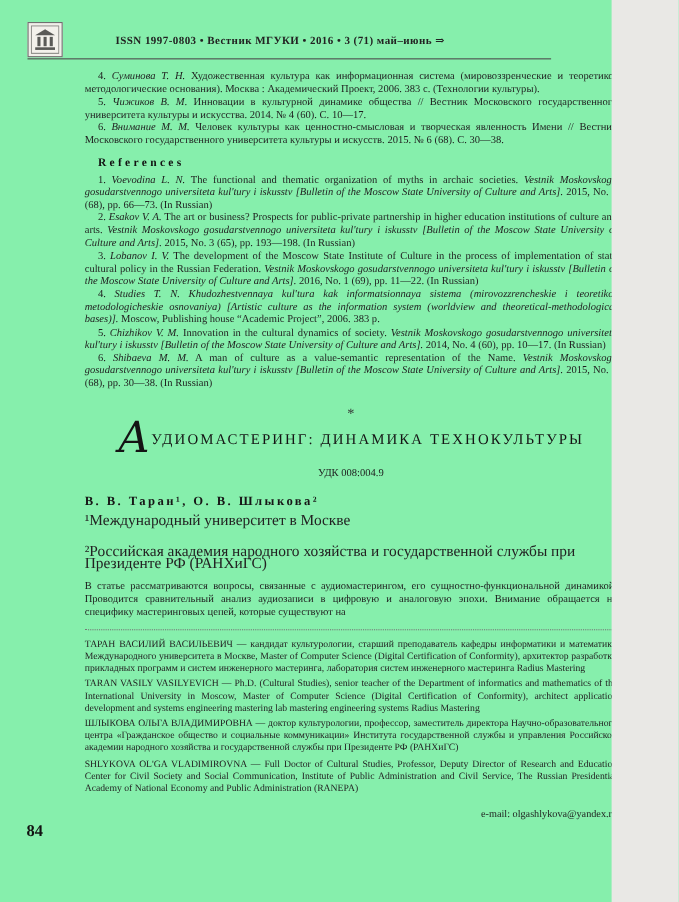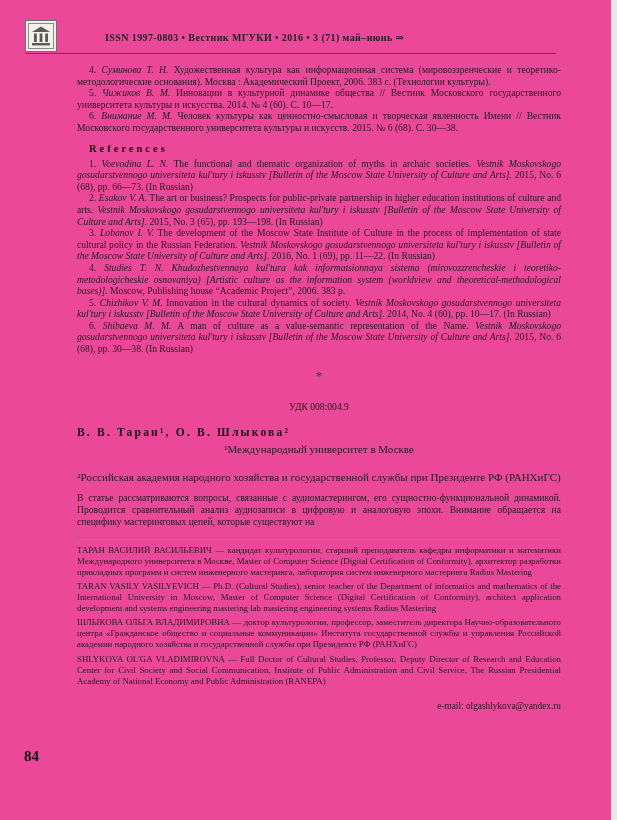--- a/index.html
+++ b/index.html
@@ -1,21 +1,21 @@
 <!DOCTYPE html>
 <html><head>
 <meta charset="utf-8">
 <style>
   html,body{margin:0;padding:0;}
   body{
     width:617px;height:820px;background:#e9e8e5;
     font-family:"Liberation Serif","DejaVu Serif",serif;
   }
   .page{
-    position:relative;width:611px;height:820px;background:#ec4899;
+    position:relative;width:556px;height:820px;background:#86efac;
     color:#1b1b1b;overflow:hidden;
   }
   
   .logo{
     position:absolute;top:20px;left:25px;width:30px;height:30px;
     border:1px solid #6f6f6f;background:#f1efe9;
     display:flex;align-items:center;justify-content:center;
   }
   .issn-line{
     position:absolute;left:105px;top:32px;
@@ -44,21 +44,21 @@
   .drop-cap{
     font-size:39px;font-style:italic;letter-spacing:0;
     line-height:0;vertical-align:-7px;margin-right:1px;
     font-family:"DejaVu Serif",serif;
   }
   .udc{font-size:9.6px;margin-top:17px;color:#1e1e1e;text-align:center;}
   .authors{
     font-size:11.5px;font-weight:bold;letter-spacing:2.2px;
     margin-top:14px;color:#161616;
   }
-  .affil{font-size:11px;line-height:11px;margin-top:6px;color:#222;text-align:center;}
+  .affil{font-size:14px;line-height:11px;margin-top:6px;color:#222;}
   .affil + .affil{margin-top:17px;}
   .abstract{
     font-size:9.6px;line-height:12px;text-align:justify;
     margin:9px 0 0;color:#1e1e1e;
   }
   .dotted{border:none;border-top:1px dotted #777;height:0;margin-top:9px;}
   .bios{margin-top:7px;}
   .bio{
     font-size:8.8px;line-height:11.1px;text-align:justify;
     margin:0 0 3px;color:#222;
@@ -102,20 +102,21 @@
       <p class="ref"><span>1. </span><span class="it">Voevodina L. N.</span><span> The functional and thematic organization of myths in archaic societies. </span><span class="it">Vestnik Moskovskogo gosudarstvennogo universiteta kul'tury i iskusstv [Bulletin of the Moscow State University of Culture and Arts].</span><span> 2015, No. 6 (68), pp. 66—73. (In Russian)</span></p>
       <p class="ref"><span>2. </span><span class="it">Esakov V. A.</span><span> The art or business? Prospects for public-private partnership in higher education institutions of culture and arts. </span><span class="it">Vestnik Moskovskogo gosudarstvennogo universiteta kul'tury i iskusstv [Bulletin of the Moscow State University of Culture and Arts].</span><span> 2015, No. 3 (65), pp. 193—198. (In Russian)</span></p>
       <p class="ref"><span>3. </span><span class="it">Lobanov I. V.</span><span> The development of the Moscow State Institute of Culture in the process of implementation of state cultural policy in the Russian Federation. </span><span class="it">Vestnik Moskovskogo gosudarstvennogo universiteta kul'tury i iskusstv [Bulletin of the Moscow State University of Culture and Arts].</span><span> 2016, No. 1 (69), pp. 11—22. (In Russian)</span></p>
       <p class="ref"><span>4. </span><span class="it">Studies T. N.</span><span> </span><span class="it">Khudozhestvennaya kul'tura kak informatsionnaya sistema (mirovozzrencheskie i teoretiko-metodologicheskie osnovaniya) [Artistic culture as the information system (worldview and theoretical-methodological bases)].</span><span> Moscow, Publishing house “Academic Project”, 2006. 383 p.</span></p>
       <p class="ref"><span>5. </span><span class="it">Chizhikov V. M.</span><span> Innovation in the cultural dynamics of society. </span><span class="it">Vestnik Moskovskogo gosudarstvennogo universiteta kul'tury i iskusstv [Bulletin of the Moscow State University of Culture and Arts].</span><span> 2014, No. 4 (60), pp. 10—17. (In Russian)</span></p>
       <p class="ref"><span>6. </span><span class="it">Shibaeva M. M.</span><span> A man of culture as a value-semantic representation of the Name. </span><span class="it">Vestnik Moskovskogo gosudarstvennogo universiteta kul'tury i iskusstv [Bulletin of the Moscow State University of Culture and Arts].</span><span> 2015, No. 6 (68), pp. 30—38. (In Russian)</span></p>
     </section>
 
     <div class="star">*</div>
 
+    <h1 class="title"><span class="drop-cap">А</span><span>УДИОМАСТЕРИНГ: ДИНАМИКА ТЕХНОКУЛЬТУРЫ</span></h1>
 
     <div class="udc">УДК 008:004.9</div>
 
     <div class="authors">В. В. Таран¹, О. В. Шлыкова²</div>
 
     <div class="affil">¹Международный университет в Москве</div>
     <div class="affil">²Российская академия народного хозяйства и государственной службы при Президенте РФ (РАНХиГС)</div>
 
     <p class="abstract">В статье рассматриваются вопросы, связанные с аудиомастерингом, его сущностно-функциональной динамикой. Проводится сравнительный анализ аудиозаписи в цифровую и аналоговую эпохи. Внимание обращается на специфику мастеринговых цепей, которые существуют на</p>
 

